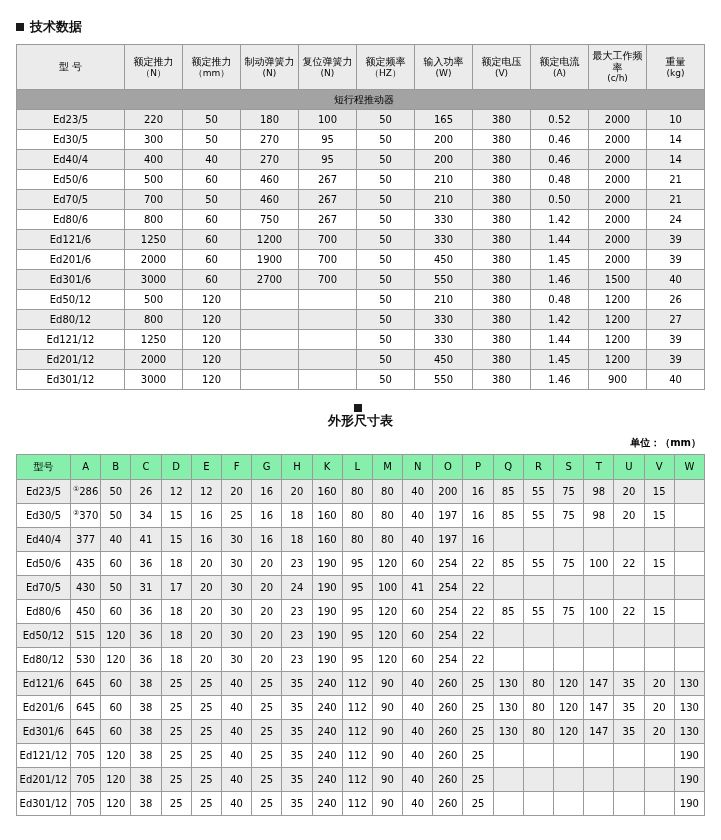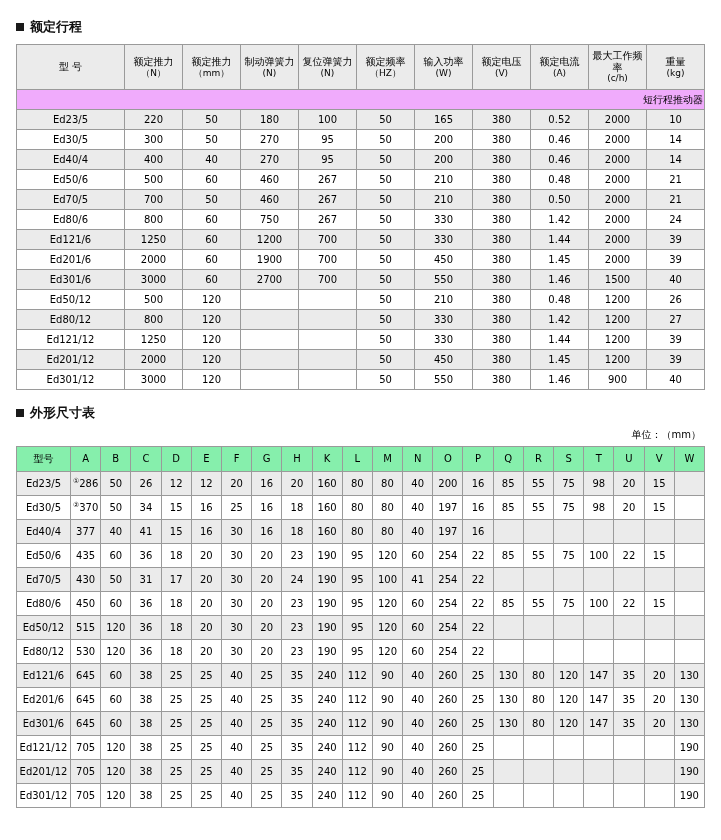--- a/index.html
+++ b/index.html
@@ -29,21 +29,21 @@
     color: #111;
   }
   .sq {
     width: 8px;
     height: 8px;
     background: #1a1a1a;
     margin-right: 6px;
     display: inline-block;
   }
   #title1 { margin-top: 18px; margin-bottom: 8px; }
-  #title2 { margin-top: 14px; margin-bottom: 6px; }
+  #title2 { margin-top: 14px; margin-bottom: 6px; flex-direction: column; }
 
   table {
     border-collapse: collapse;
     width: 100%;
     table-layout: fixed;
   }
   table td, table th {
     border: 1px solid #9a9a9a;
     font-size: 10px;
     text-align: center;
@@ -57,37 +57,38 @@
   
   #tech-table th {
     background: #ebebeb;
     height: 40px;
     font-size: 10px;
     padding: 2px 1px;
   }
   #tech-table td { height: 17px; }
   #tech-table .model-cell { text-align: center; }
   #tech-table .group-row td {
-    text-align: right;
+    text-align: center;
     padding-left: 8px;
-    background: #f0abfc;
+    background: #a3a3a3;
   }
   #tech-table .unit { display: block; font-size: 9px; }
   #tech-table .th-name { display: block; }
   #tech-table tr.shade td { background: #ebebeb; }
   #tech-table tr.plain td { background: #ffffff; }
   #tech-table .col-model { width: 108px; }
 
   
   #dim-wrap { position: relative; }
   .unit-note {
     text-align: right;
     font-size: 10px;
     margin-bottom: 4px;
     padding-right: 4px;
+    font-weight: bold;
   }
   #dim-table th {
     background: #86efac;
     height: 22px;
     font-size: 10px;
   }
   #dim-table td { height: 21px; font-size: 10px; }
   #dim-table tr.shade td { background: #ebebeb; }
   #dim-table tr.plain td { background: #ffffff; }
   #dim-table .col-model { width: 54px; }
@@ -98,21 +99,21 @@
     line-height: 1;
   }
 </style>
 </head>
 <body>
 
 <div class="page">
 
   <div class="section-title" id="title1">
     <span class="sq"></span>
-    <span>额定行程</span>
+    <span>技术数据</span>
   </div>
 
   <table id="tech-table">
     <colgroup>
       <col class="col-model">
       <col>
         <col>
         <col>
         <col>
         <col>

